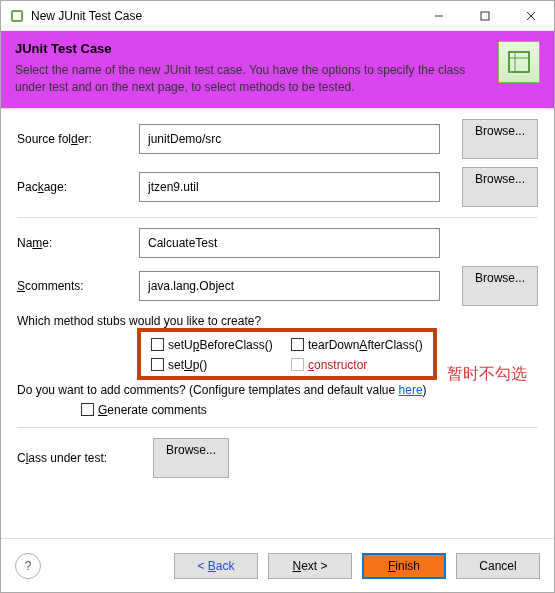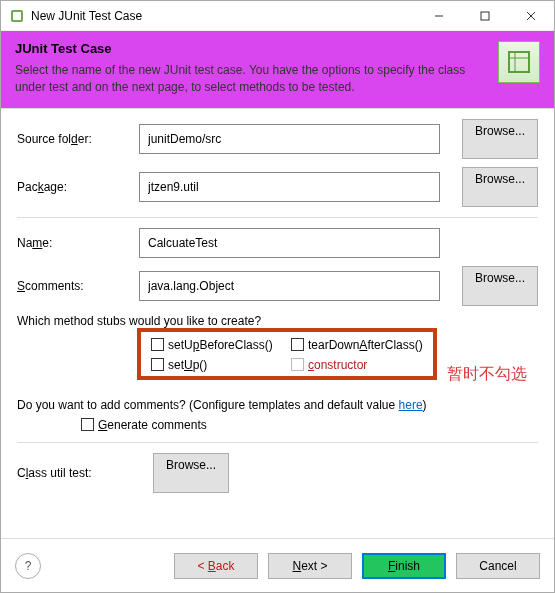--- a/index.html
+++ b/index.html
@@ -36,32 +36,32 @@
 
 .stubs-label { }
 .stubs-box { border: 4px solid #c2410c; margin-left: 120px; padding: 6px 10px 4px 10px; position: relative; width: 300px; }
 .stubs-grid { display: grid; grid-template-columns: 1fr 1fr; gap: 6px 8px; }
 .chk-opt { display: flex; align-items: center; gap: 4px; }
 .chk-box { width: 13px; height: 13px; border: 1px solid #333; background: #fff; }
 .chk-box.disabled { border-color:#bbb; }
 .stub-disabled { color:#b91c1c; }
 .annotation { position: absolute; right: -100px; top: 36px; color: #d93a3a; font-size: 16px; font-family: "Microsoft YaHei", sans-serif; }
 
-.comments-row { margin-top: 18px; }
+.comments-row { margin-top: 3px; }
 .link { color: #0066cc; text-decoration: underline; }
 .gen-row { margin-left: 64px; margin-top: 6px; display:flex; align-items:center; gap:4px; }
 
 .cut-label { width: 114px; }
 
 .footer { height: 54px; border-top: 1px solid #ddd; display: flex; align-items: center; padding: 0 14px; gap: 10px; }
 .help-btn { width: 26px; height: 26px; border: 1px solid #adadad; border-radius: 50%; display:flex; align-items:center; justify-content:center; color:#555; }
 .footer-spacer { flex: 1; }
 .wiz-btn { width: 84px; height: 26px; border: 1px solid #adadad; background: #e1e1e1; text-align:center; line-height:24px; }
-.wiz-btn.disabled { color: #b91c1c; }
-.wiz-btn.default { border: 2px solid #0078d7; background: #22c55e; line-height:22px; }
+.wiz-btn.disabled { color: #1d4ed8; }
+.wiz-btn.default { border: 2px solid #0078d7; background: #f97316; line-height:22px; }
 
 .u { text-decoration: underline; }
 </style>
 </head>
 <body>
 
 <div class="window">
 
   <div class="titlebar">
     <div class="titlebar-icon">
@@ -165,21 +165,21 @@
     <div class="gen-row">
       <label class="chk-opt">
           <span class="chk-box"></span>
           <span><span></span><span class="u">G</span><span>enerate comments</span></span>
         </label>
     </div>
 
     <div class="sep"></div>
 
     <div class="form-row">
-      <div class="form-label cut-label"><span>C</span><span class="u">l</span><span>ass util test:</span></div>
+      <div class="form-label cut-label"><span>C</span><span class="u">l</span><span>ass under test:</span></div>
       <div class="form-btn"><span>Browse...</span></div>
     </div>
 
   </div>
 
   <div class="footer">
     <div class="help-btn">?</div>
     <div class="footer-spacer"></div>
     <div class="wiz-btn disabled"><span>&lt; </span><span class="u">B</span><span>ack</span></div>
     <div class="wiz-btn"><span></span><span class="u">N</span><span>ext &gt;</span></div>

